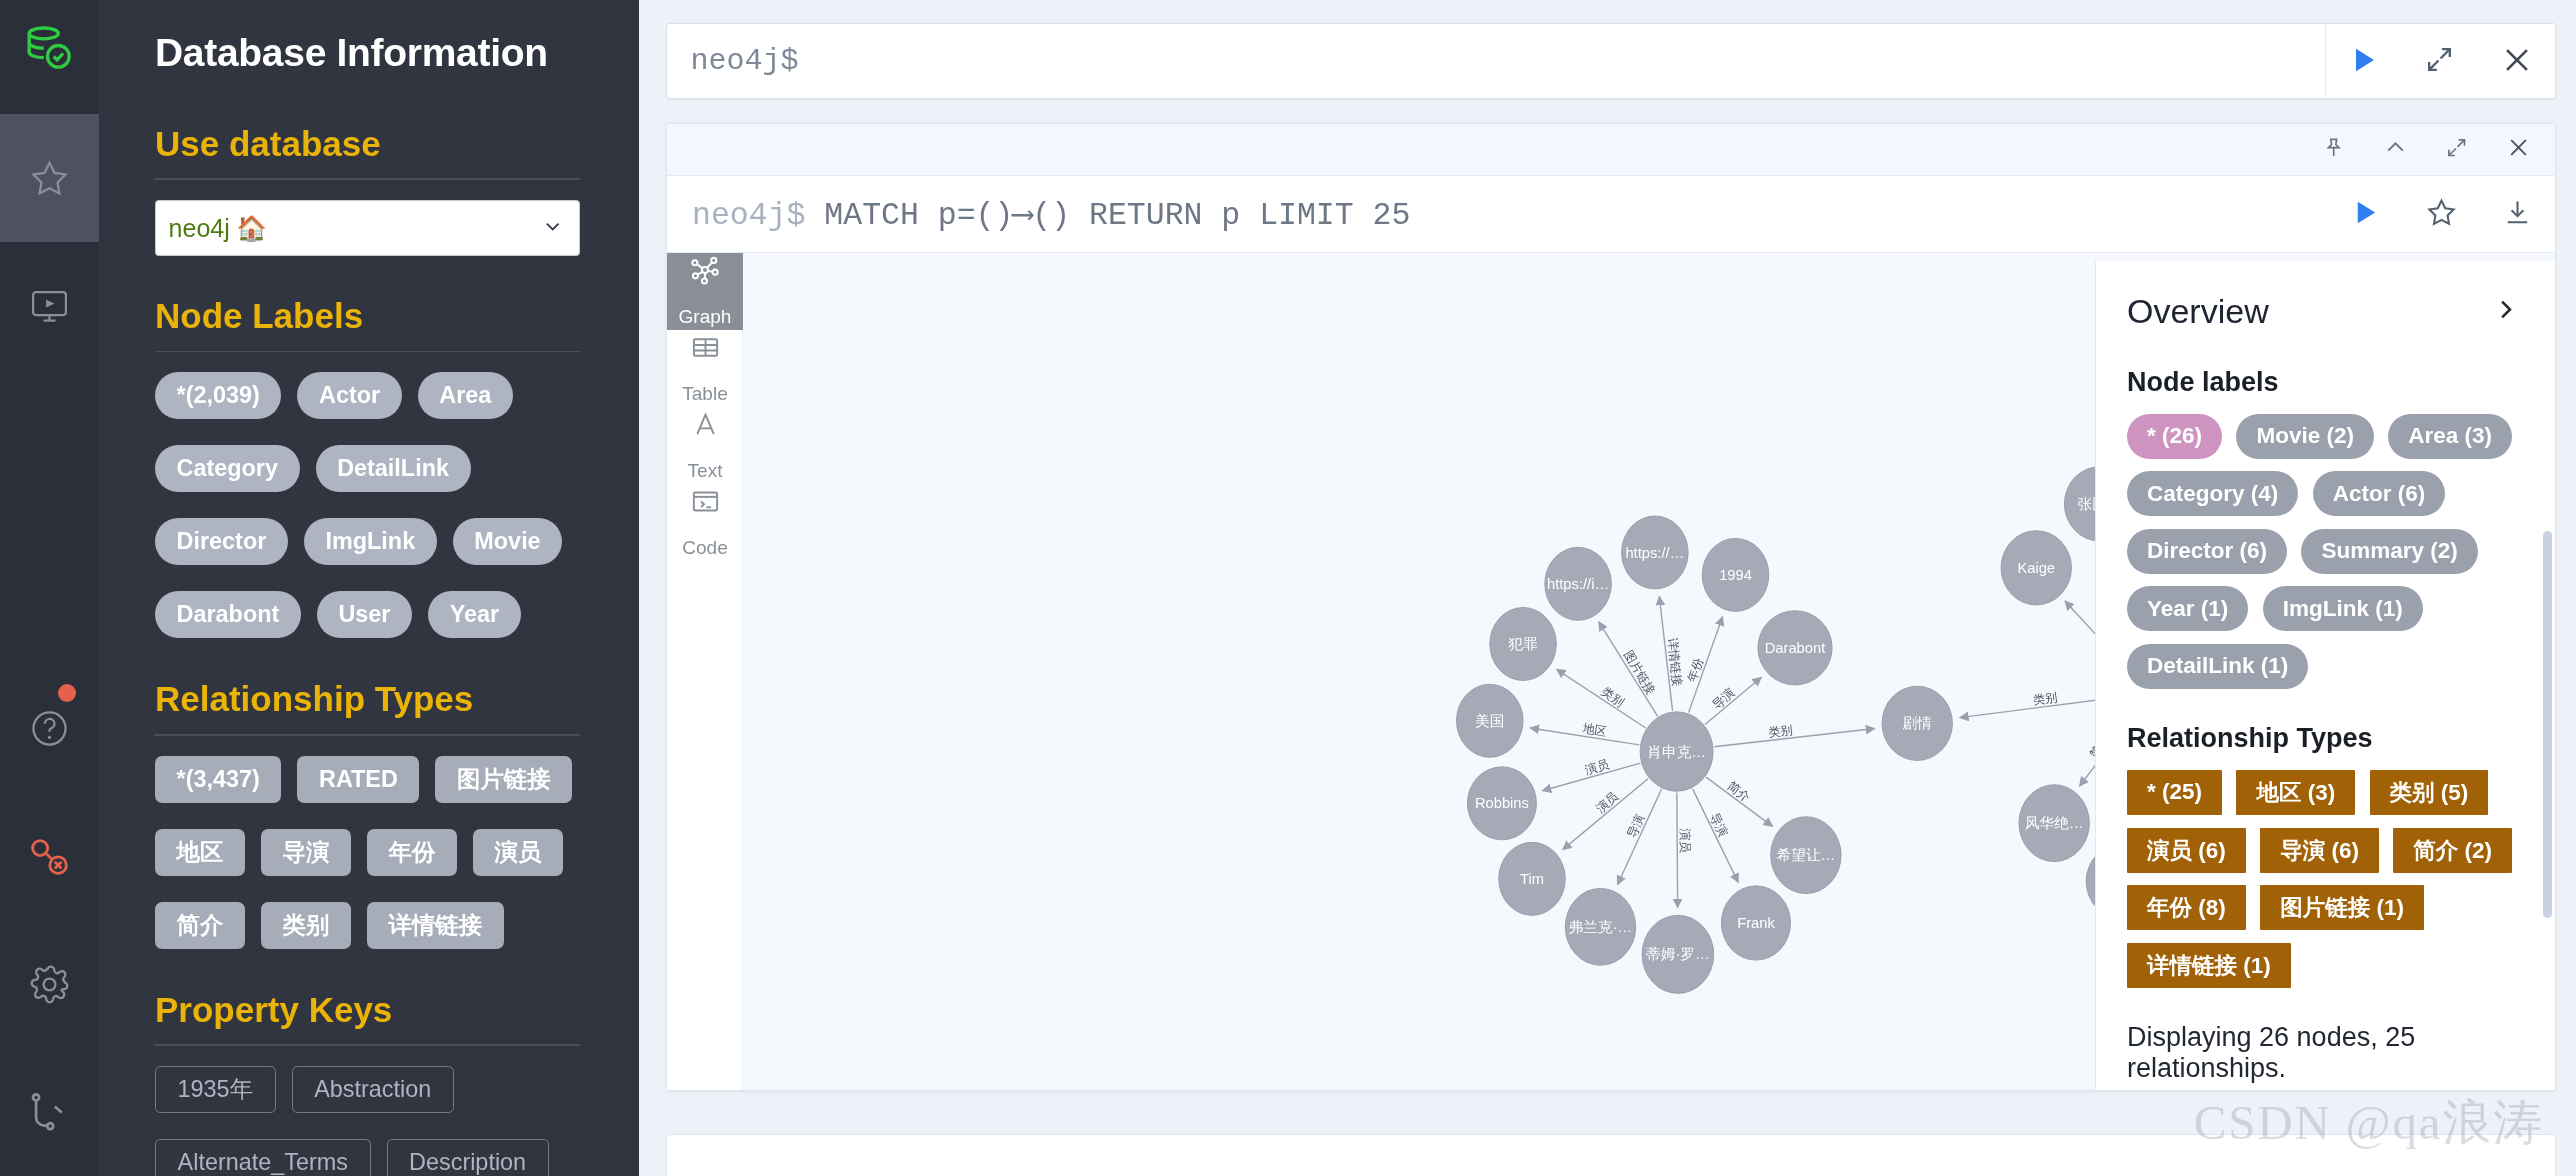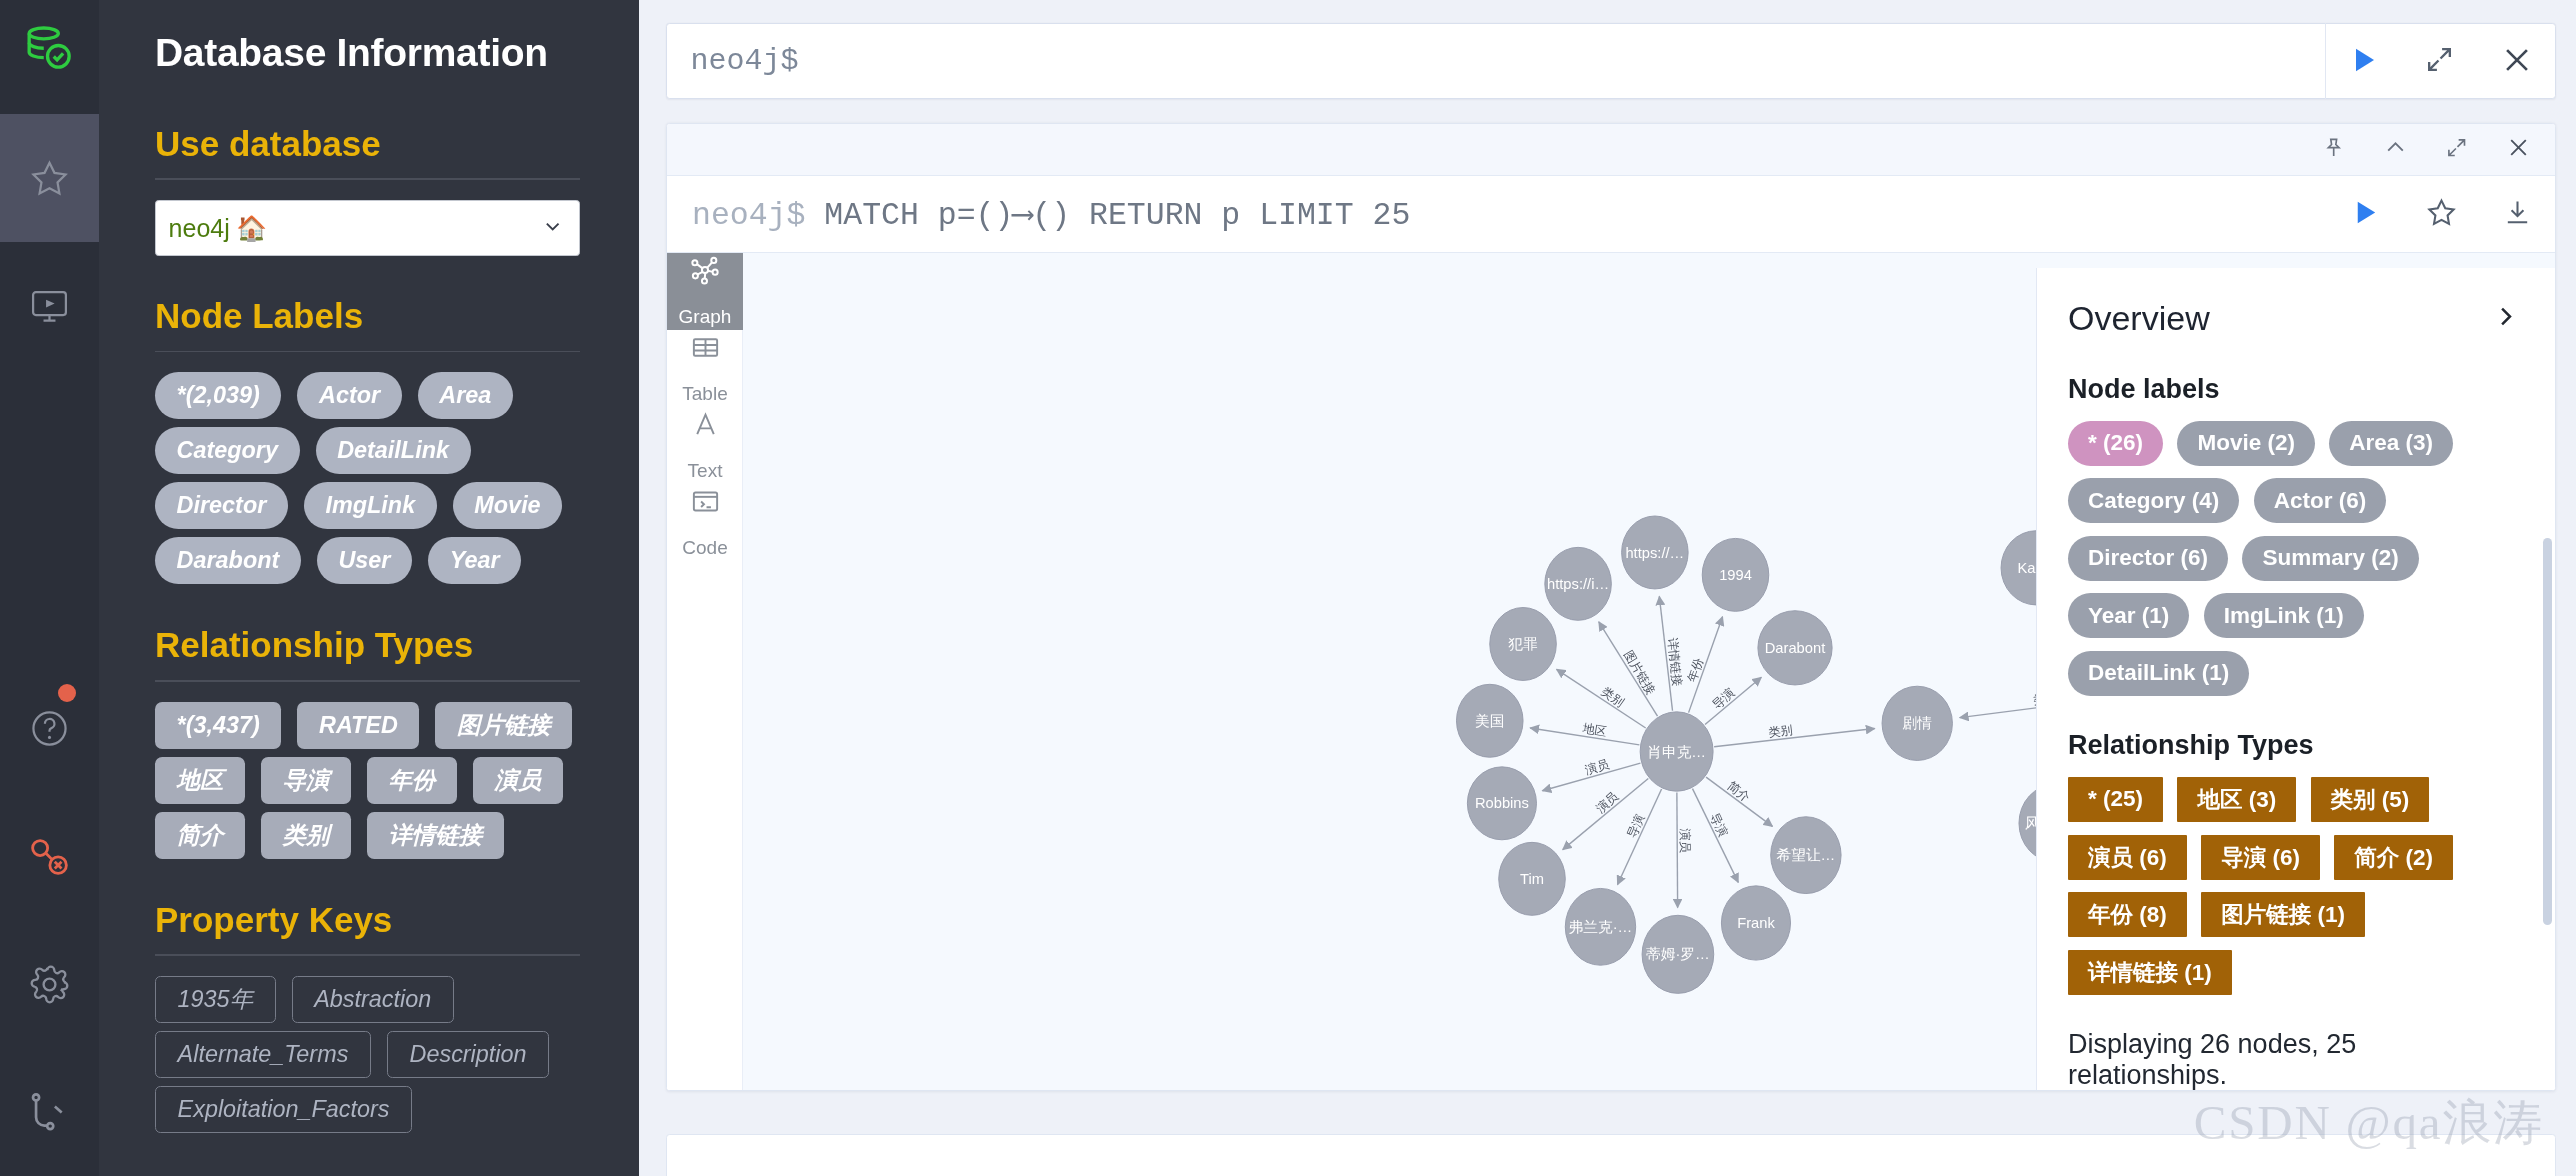--- a/index.html
+++ b/index.html
@@ -60,21 +60,21 @@
     font-size: 25px; font-family: "Liberation Sans", sans-serif;
     padding: 0 12.6px; border: 0.9px solid #c3c7cf; border-radius: 3.6px;
     background: #fff; color: #4d7c0f;
     appearance: none; -webkit-appearance: none;
     cursor: pointer;
   }
   .sb-select-caret {
     position: absolute; right: 16px; top: 50%; transform: translateY(-50%);
     pointer-events: none; color: #3a3f4b;
   }
-  .chips { display: flex; flex-wrap: wrap; gap: 8px 16px; margin-bottom: 41px; font-style: italic; }
+  .chips { display: flex; flex-wrap: wrap; gap: 26px 16px; margin-bottom: 41px; }
   .chip {
     display: inline-flex; align-items: center; justify-content: center;
     height: 47px; padding: 0 21.6px;
     background: #aeb4c2; color: #ffffff;
     font-size: 23.4px; font-weight: bold;
     border-radius: 23.4px;
     cursor: pointer; white-space: nowrap;
   }
   .chip.rel { border-radius: 7.2px; background: #a7acb9; }
   .chip.prop {
@@ -194,22 +194,22 @@
     z-index: 5;
   }
   .zoomctl div {
     height: 49px; display: flex; align-items: center; justify-content: center;
     color: #5b6472; cursor: pointer;
   }
   .zoomctl div + div { border-top: 0.9px solid #e6ecf6; }
 
   
   .overview {
-    position: absolute; right: 0; top: 15px; bottom: 0;
-    width: 519px;
+    position: absolute; right: 0; top: 8px; bottom: 0;
+    width: 460px;
     background: #fff;
     border-left: 0.9px solid #e2e8f4;
     padding: 31px 36px 0 31px;
     overflow: hidden;
     z-index: 10;
   }
   .ov-head {
     display: flex; align-items: center; justify-content: space-between;
     margin-bottom: 36px;
   }

